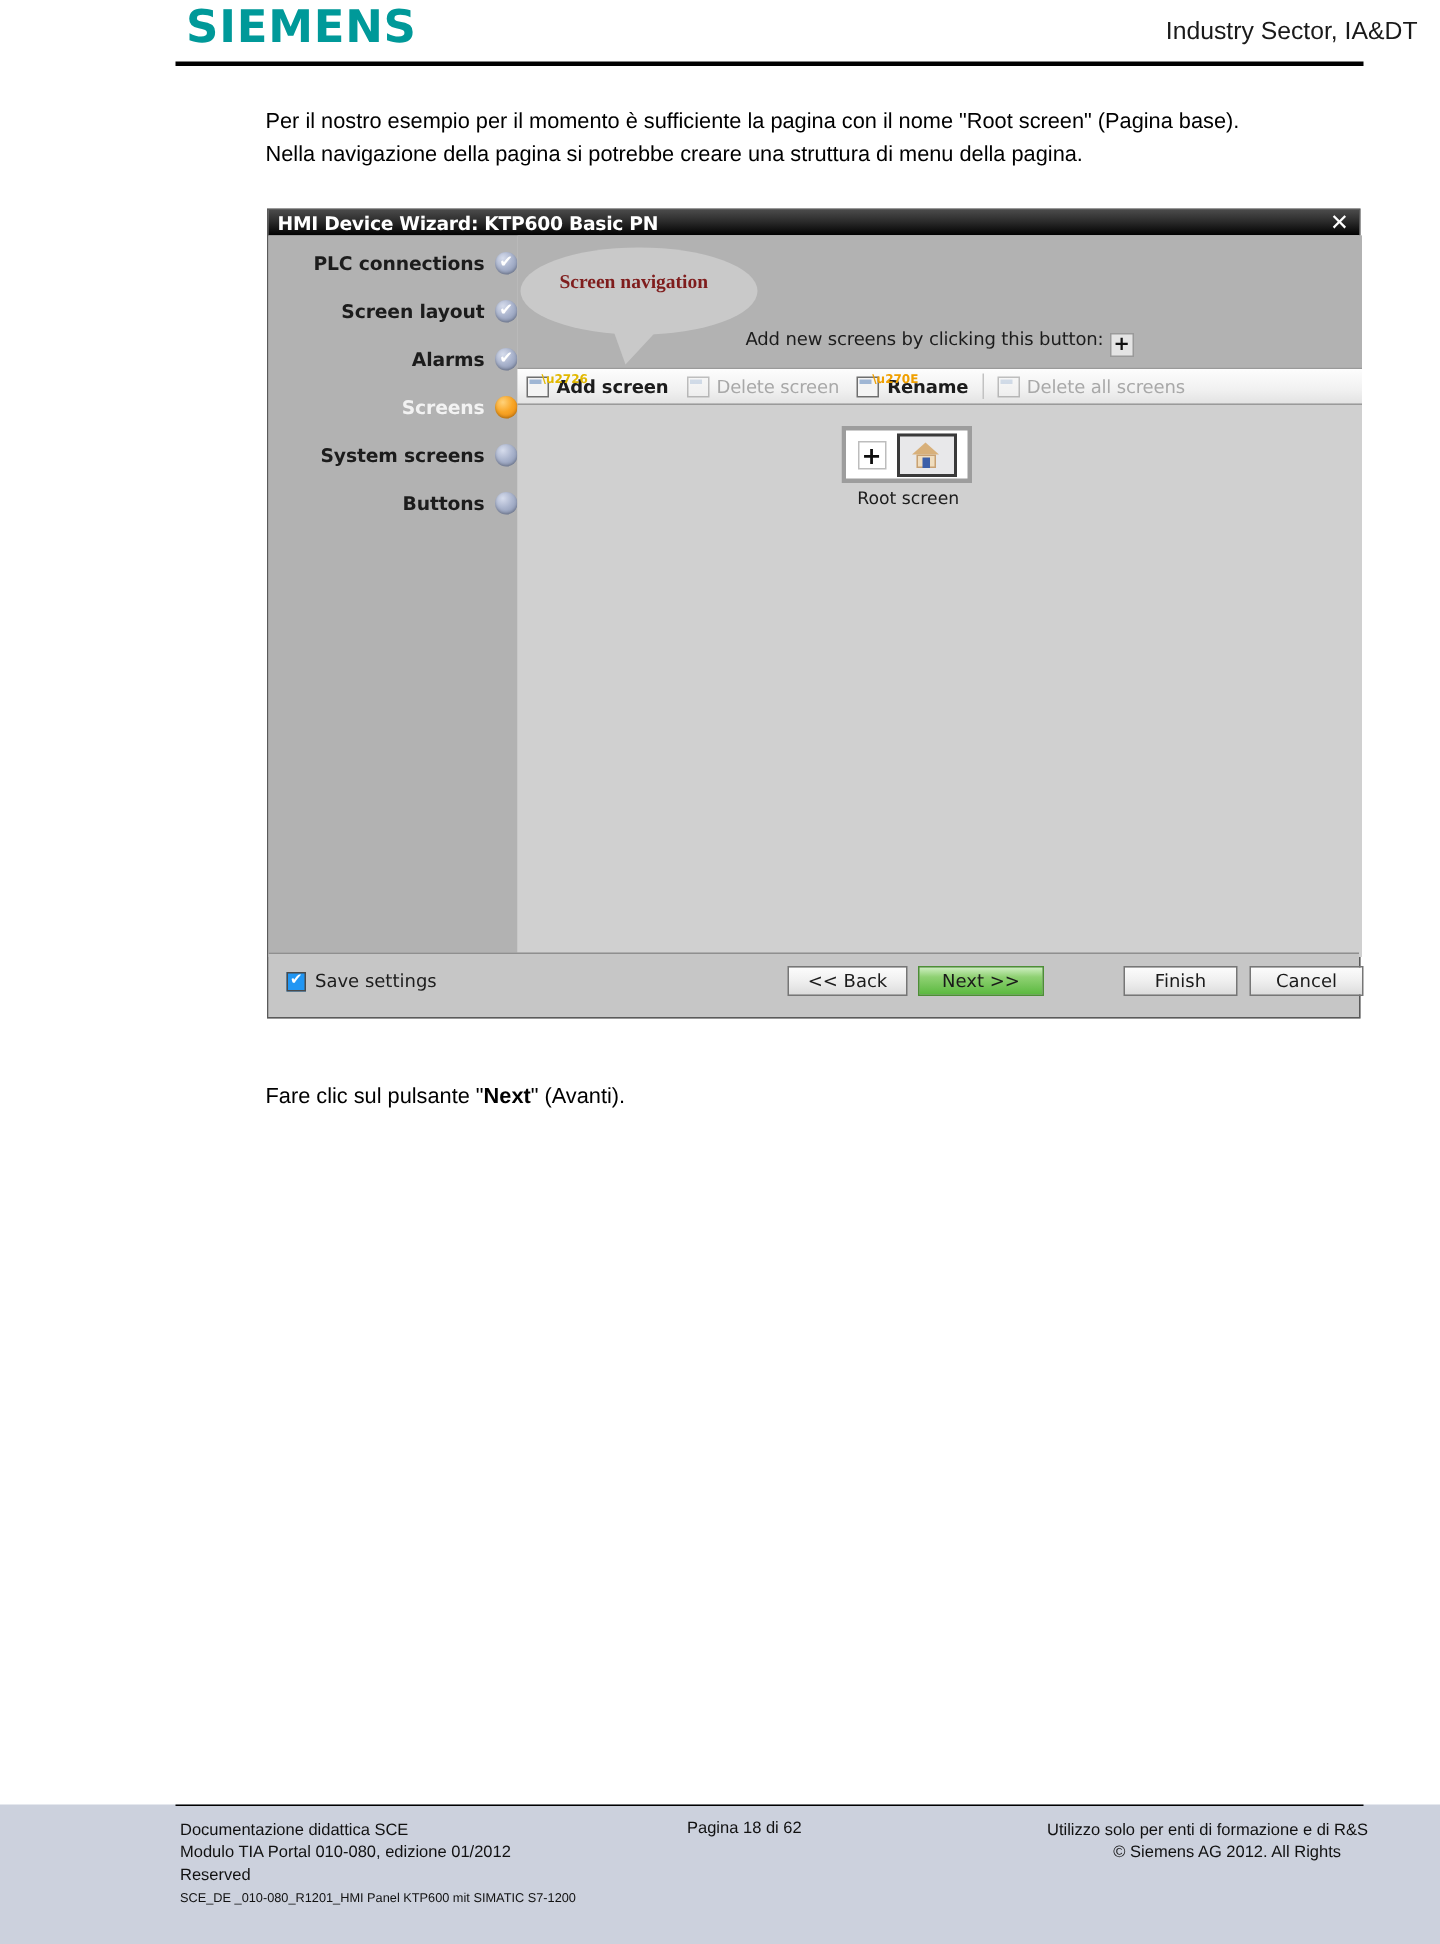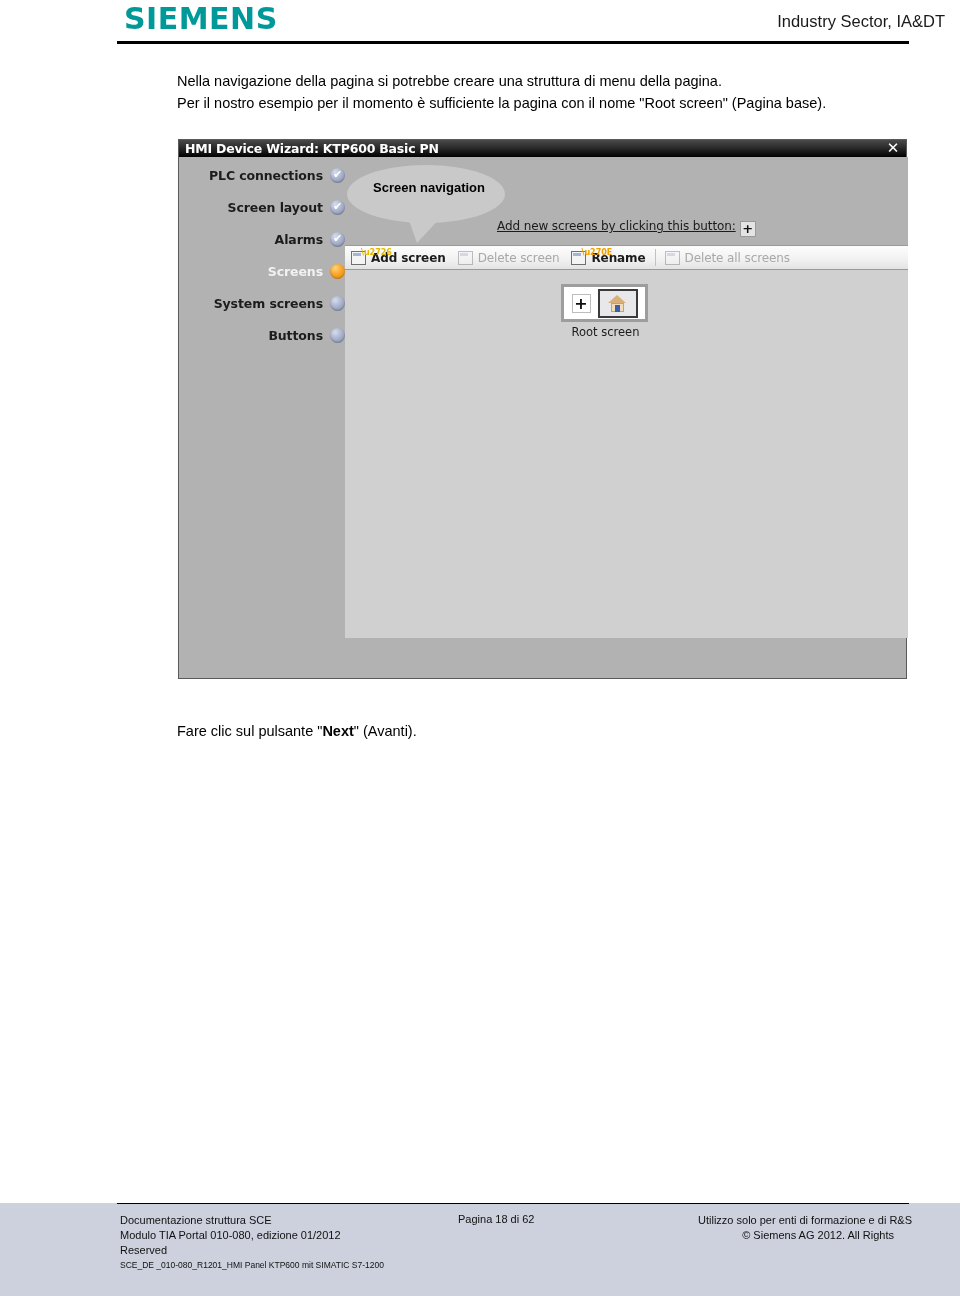--- a/index.html
+++ b/index.html
@@ -190,21 +190,20 @@
   }
   .hint-text {
     position: absolute;
     left: 152px;
     top: 62px;
     font-size: 12px;
     color: #1c1c1c;
     font-family: "DejaVu Sans", sans-serif;
     white-space: nowrap;
     letter-spacing: -0.1px;
-    text-decoration: underline;
   }
   .plus-chip {
     display: inline-block;
     width: 14px;
     height: 14px;
     vertical-align: -3px;
     margin-left: 4px;
     background: #e4e4e4;
     border: 1px solid #9a9a9a;
     text-align: center;
@@ -225,22 +224,22 @@
     background: #c9c9c9;
     border-radius: 50%;
     z-index: 3;
   }
   .bubble-text {
     position: absolute;
     left: 28px;
     top: 23px;
     font-size: 13px;
     font-weight: bold;
-    color: #000000;
-    font-family: Liberation Sans, sans-serif;
+    color: #7f1d1d;
+    font-family: Liberation Serif, serif;
     white-space: nowrap;
     z-index: 4;
   }
   .bubble-tail {
     position: absolute;
     left: 62px;
     top: 58px;
     width: 0; height: 0;
     border-left: 10px solid transparent;
     border-right: 26px solid transparent;
@@ -536,22 +535,22 @@
 </head>
 <body>
 
 <div class="page-header">
   <div class="siemens-logo">SIEMENS</div>
   <div class="header-right">Industry Sector, IA&amp;DT</div>
   <div class="header-rule"></div>
 </div>
 
 <div class="intro">
+  <div class="line">Per il nostro esempio per il momento è sufficiente la pagina con il nome "Root screen" (Pagina base).</div>
   <div class="line">Nella navigazione della pagina si potrebbe creare una struttura di menu della pagina.</div>
-  <div class="line">Per il nostro esempio per il momento è sufficiente la pagina con il nome "Root screen" (Pagina base).</div>
 </div>
 
 <div class="dialog">
 
   <div class="titlebar">
     <div class="titlebar-text">HMI Device Wizard: KTP600 Basic PN</div>
     <div class="close-btn">✕</div>
   </div>
 
   <div class="dlg-body">
@@ -641,29 +640,39 @@
                 <span class="door"></span>
             </span>
           </span>
         </div>
         <div class="tile-caption">Root screen</div>
       </div>
 
     </div>
   </div>
 
+  <div class="dlg-footer">
+    <div class="save-settings">
+      <span class="checkbox"></span>
+      <span class="save-label">Save settings</span>
+    </div>
+    <div class="dlg-btn btn-back">&lt;&lt; Back</div>
+    <div class="dlg-btn btn-next primary">Next &gt;&gt;</div>
+    <div class="dlg-btn btn-finish">Finish</div>
+    <div class="dlg-btn btn-cancel">Cancel</div>
+  </div>
 
 </div>
 
 <div class="caption-below"><span>Fare clic sul pulsante "</span><b>Next</b><span>" (Avanti).</span></div>
 
 <div class="page-footer">
   <div class="footer-rule"></div>
   <div class="footer-col-left">
-    <div>Documentazione struttura SCE</div>
+    <div>Documentazione didattica SCE</div>
     <div>Modulo TIA Portal 010-080, edizione 01/2012</div>
     <div>Reserved</div>
   </div>
   <div class="footer-code">SCE_DE _010-080_R1201_HMI Panel KTP600 mit SIMATIC S7-1200</div>
   <div class="footer-col-mid">Pagina 18 di  62</div>
   <div class="footer-col-right">
     <div class="l1">Utilizzo solo per enti di formazione e di R&amp;S</div>
     <div class="l2">© Siemens AG 2012. All Rights</div>
   </div>
 </div>

